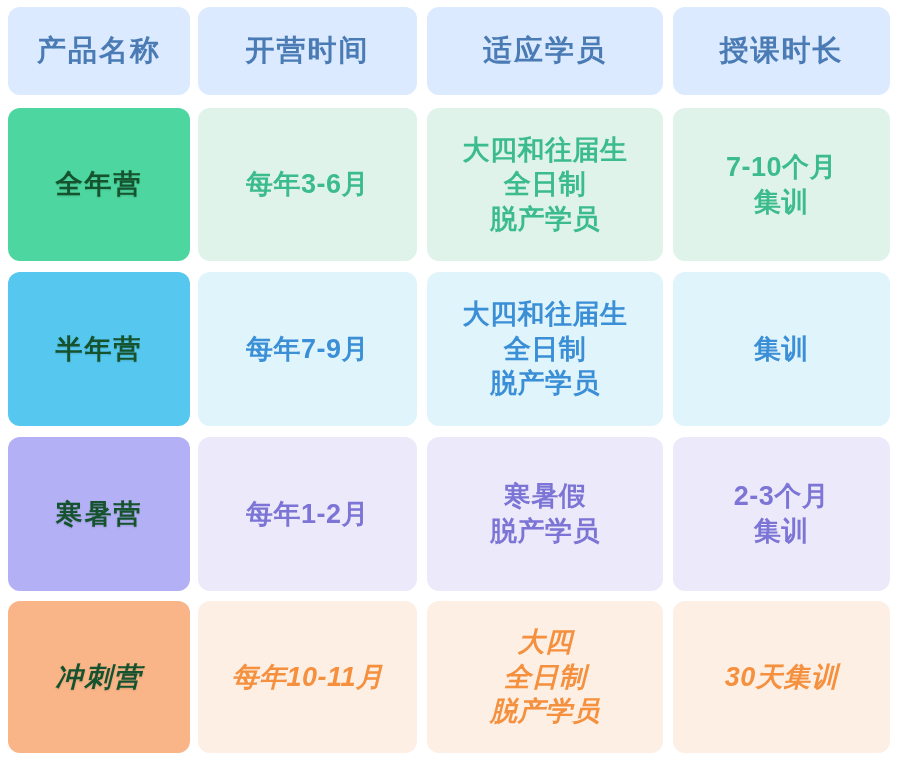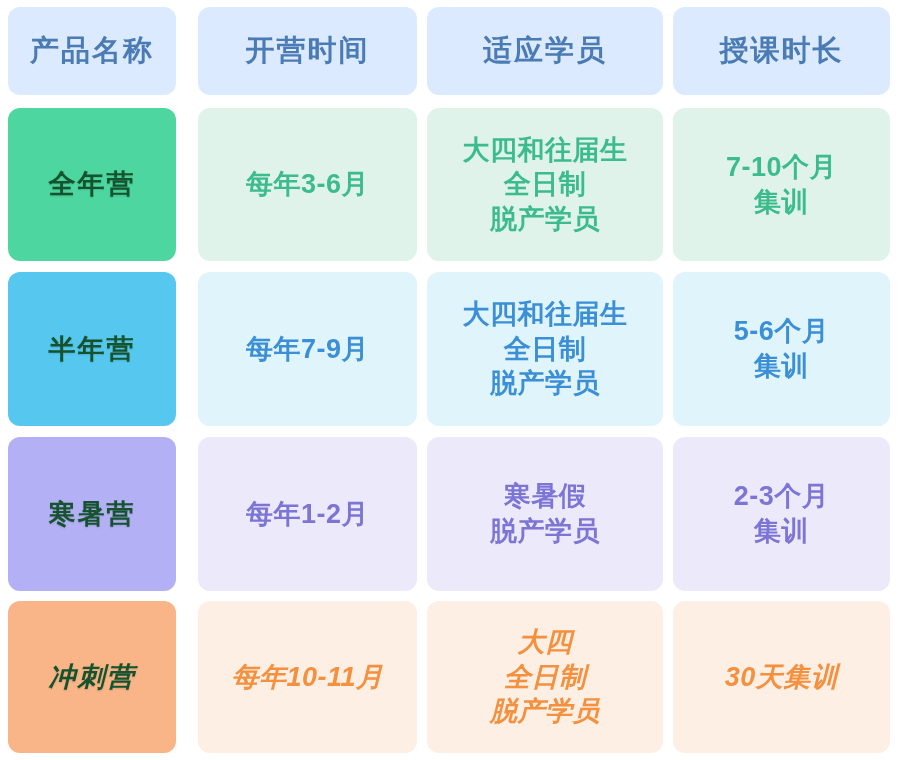--- a/index.html
+++ b/index.html
@@ -49,21 +49,21 @@
     font-size: 27px;
     letter-spacing: 2px;
     text-shadow: 0 1px 2px rgba(0,0,0,0.13);
   }
 
   
   .data-cell { font-size: 27px; }
   .data-cell .line { display: block; white-space: nowrap; }
 
   
-  .col-0 { left: 8px;   width: 168px; }
+  .col-0 { left: 8px;   width: 182px; }
   .col-1 { left: 198px; width: 219px; }
   .col-2 { left: 427px; width: 236px; }
   .col-3 { left: 673px; width: 217px; }
 
   
   .row-0 { top: 108px; height: 153px; }
   .row-1 { top: 272px; height: 154px; }
   .row-2 { top: 437px; height: 154px; }
   .row-3 { top: 601px; height: 152px; font-style: italic; }
 
@@ -125,21 +125,20 @@
     </div>
     <div class="cell data-cell col-1 row-1">
       <span class="line">每年7-9月</span>
     </div>
     <div class="cell data-cell col-2 row-1">
       <span class="line">大四和往届生</span>
       <span class="line">全日制</span>
       <span class="line">脱产学员</span>
     </div>
     <div class="cell data-cell col-3 row-1">
-      <span class="line">5-6个月</span>
       <span class="line">集训</span>
     </div>
   </div>
 
   <div class="theme-purple">
     <div class="cell name-cell col-0 row-2">
       <span class="line">寒暑营</span>
     </div>
     <div class="cell data-cell col-1 row-2">
       <span class="line">每年1-2月</span>

